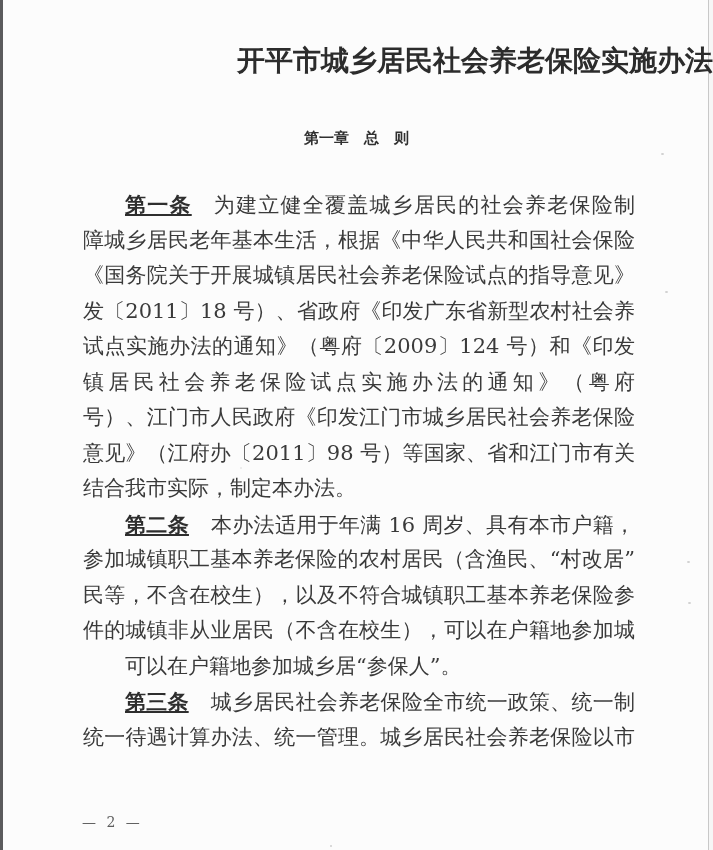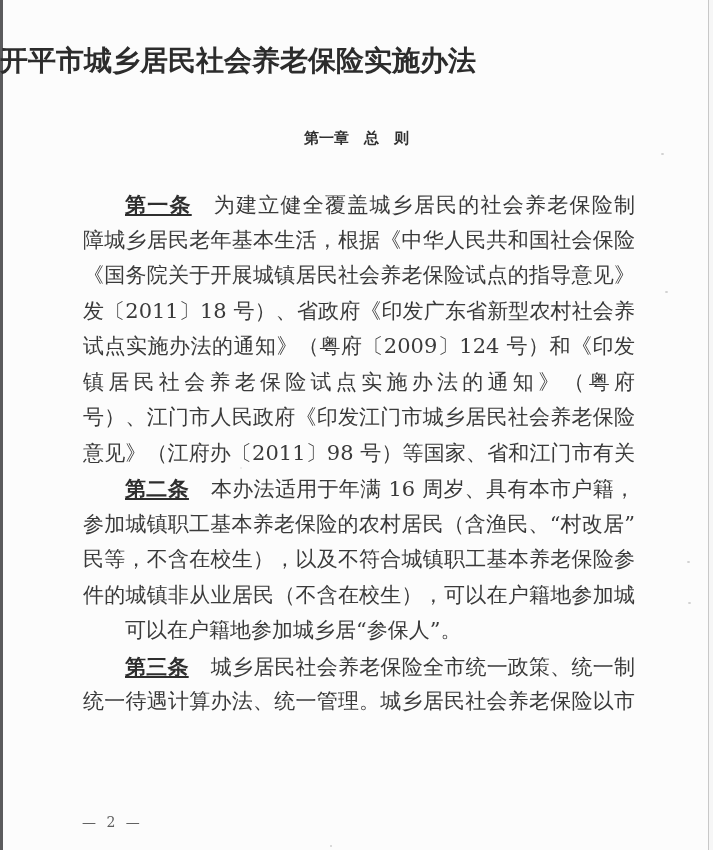--- a/index.html
+++ b/index.html
@@ -27,21 +27,21 @@
   .edge-right-margin {
     position: absolute;
     left: 709px; top: 0;
     width: 4px; height: 850px;
     background: #f6f6f6;
   }
   .doc-title {
     position: absolute;
     top: 40px; left: 0;
     width: 713px;
-    text-align: left;
+    text-align: right;
     font-size: 28px;
     line-height: 42px;
     font-weight: bold;
     color: #2c2c2c;
     letter-spacing: 0px;
   }
   .chapter-heading {
     position: absolute;
     top: 121px; left: 0;
     width: 713px;
@@ -98,20 +98,21 @@
 
   <div class="body-text">
     <div class="line fl indent"><span class="lead">第一条</span><span>为建立健全覆盖城乡居民的社会养老保险制度，保</span></div>
     <div class="line fl"><span>障城乡居民老年基本生活，根据《中华人民共和国社会保险法》、</span></div>
     <div class="line fl"><span>《国务院关于开展城镇居民社会养老保险试点的指导意见》（国</span></div>
     <div class="line fl"><span>发〔2011〕18 号）、省政府《印发广东省新型农村社会养老保险</span></div>
     <div class="line fl"><span>试点实施办法的通知》（粤府〔2009〕124 号）和《印发广东省城</span></div>
     <div class="line fl"><span>镇居民社会养老保险试点实施办法的通知》（粤府〔2011〕127</span></div>
     <div class="line fl"><span>号）、江门市人民政府《印发江门市城乡居民社会养老保险实施</span></div>
     <div class="line fl"><span>意见》（江府办〔2011〕98 号）等国家、省和江门市有关规定，</span></div>
+    <div class="line"><span>结合我市实际，制定本办法。</span></div>
     <div class="line fl indent"><span class="lead">第二条</span><span>本办法适用于年满 16 周岁、具有本市户籍，且未</span></div>
     <div class="line fl"><span>参加城镇职工基本养老保险的农村居民（含渔民、“村改居” 居</span></div>
     <div class="line fl"><span>民等，不含在校生），以及不符合城镇职工基本养老保险参保条</span></div>
     <div class="line fl"><span>件的城镇非从业居民（不含在校生），可以在户籍地参加城乡居</span></div>
     <div class="line indent"><span>可以在户籍地参加城乡居“参保人”。</span></div>
     <div class="line fl indent"><span class="lead">第三条</span><span>城乡居民社会养老保险全市统一政策、统一制度、</span></div>
     <div class="line fl"><span>统一待遇计算办法、统一管理。城乡居民社会养老保险以市为统</span></div>
   </div>
 
   <div class="page-number">— 2 —</div>

